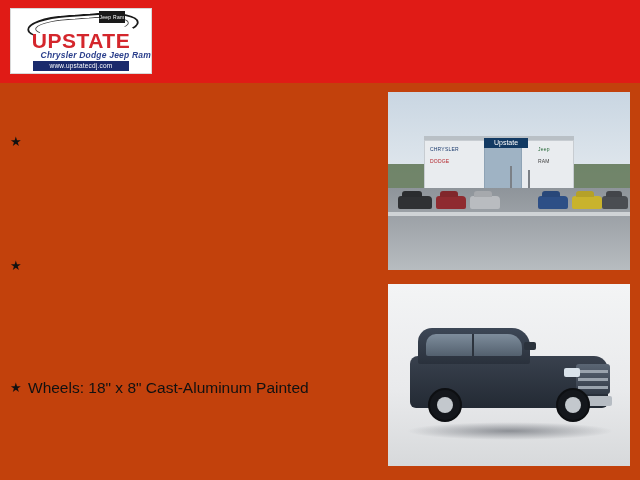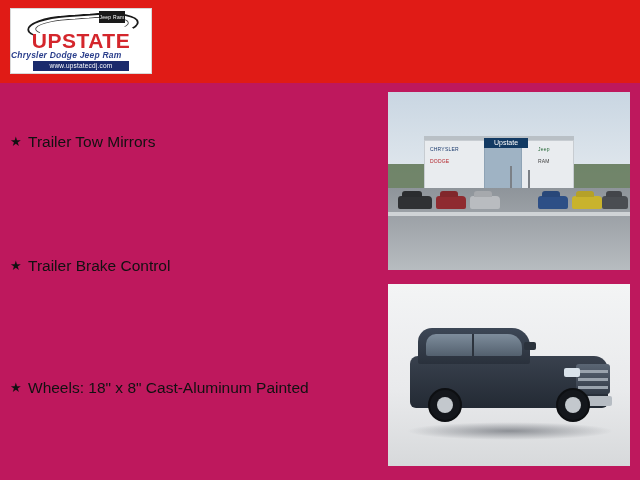--- a/index.html
+++ b/index.html
@@ -10,21 +10,21 @@
     width: 640px;
     height: 480px;
     background: #ffffff;
     font-family: "Liberation Sans", sans-serif;
     overflow: hidden;
   }
   .page {
     position: relative;
     width: 640px;
     height: 480px;
-    background: #be185d;
+    background: #c2410c;
   }
 
   
   .header {
     position: absolute;
     left: 0;
     top: 0;
     width: 640px;
     height: 83px;
     background: #e01b16;
@@ -93,21 +93,21 @@
     font-weight: bold;
     color: #d4262c;
     letter-spacing: .5px;
     font-family: "Liberation Sans", sans-serif;
   }
   .logo-brands {
     position: absolute;
     left: 0;
     top: 41px;
     width: 140px;
-    text-align: left;
+    text-align: right;
     font-size: 8.5px;
     font-weight: bold;
     color: #2b3f8c;
     font-style: italic;
     letter-spacing: .2px;
   }
   .logo-url {
     position: absolute;
     left: 22px;
     top: 52px;
@@ -398,26 +398,24 @@
         <div class="logo-url">www.upstatecdj.com</div>
       </div>
     </div>
 
   </div>
 
   <div class="features">
 
     <div class="feature f0">
       <span class="bullet">★</span>
-      <span class="feature-text">Trailer Tow Mirrors</span>
     </div>
 
     <div class="feature f1">
       <span class="bullet">★</span>
-      <span class="feature-text">Trailer Brake Control</span>
     </div>
 
     <div class="feature f2">
       <span class="bullet">★</span>
       <span class="feature-text">Wheels: 18" x 8" Cast-Aluminum Painted</span>
     </div>
   </div>
 
   <div class="photo photo-top">
     <div class="sky"></div>

